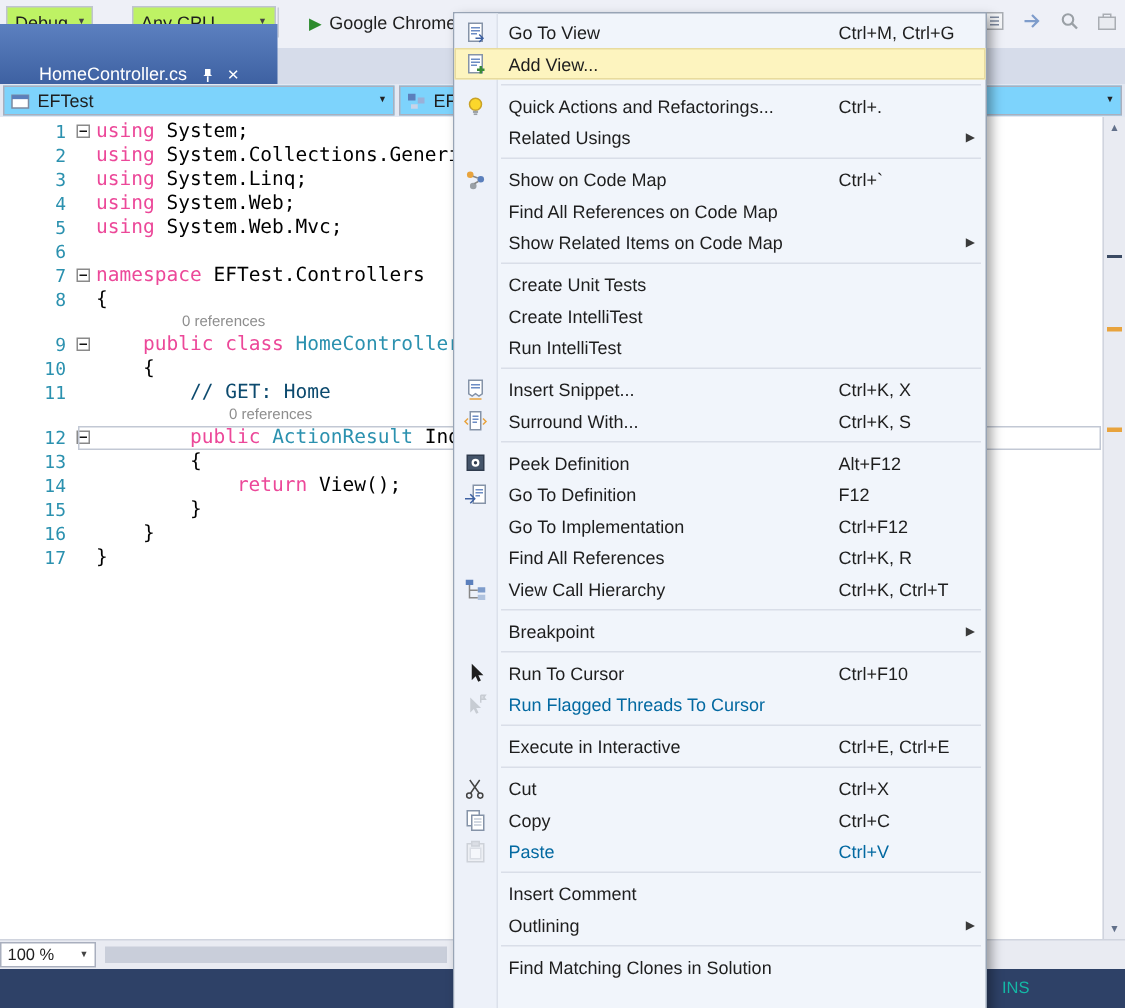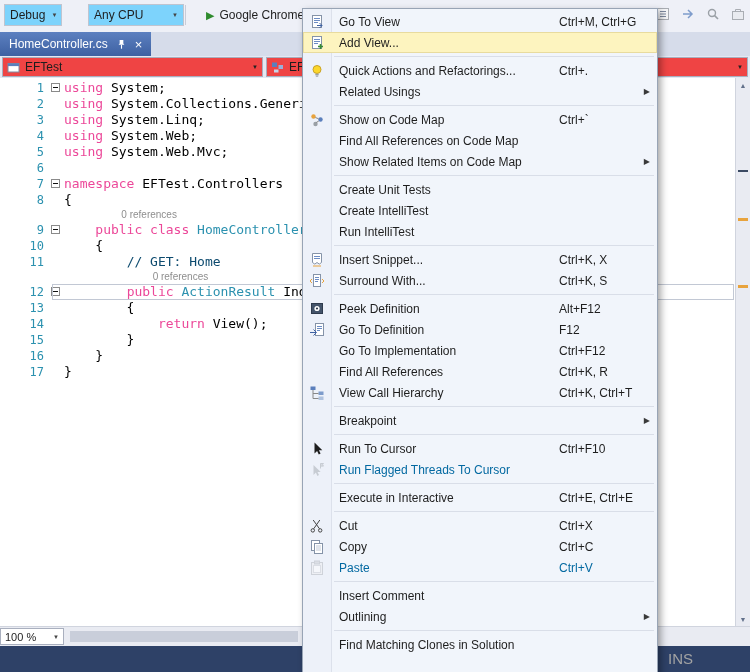--- a/index.html
+++ b/index.html
@@ -5,44 +5,44 @@
   html,body { margin:0; padding:0; background:#888; }
   #screen {
     position:relative; width:750px; height:672px; overflow:hidden;
     background:#fff; font-family:"Liberation Sans","DejaVu Sans",sans-serif;
     color:#1e1e1e; user-select:none;
   }
   
   .toolbar { position:absolute; left:0; top:0; right:0; height:32px; background:#EEF0F7; }
   .tb-combo {
     position:absolute; top:4px; height:22px; box-sizing:border-box;
-    background:#7dd3fc; border:1px solid #BFC4D0; display:flex; align-items:center;
+    background:#bef264; border:1px solid #BFC4D0; display:flex; align-items:center;
     font-size:12px; padding:0 5px;
   }
   .tb-combo .dd-arrow { margin-left:auto; font-size:6px; color:#444; padding-left:6px; }
   .combo-debug { left:4px; width:58px; }
   .combo-platform { left:88px; width:96px; }
   .tb-sep { position:absolute; left:185px; top:5px; height:20px; border-left:1px solid #C8CCD8; }
   .run-button { position:absolute; left:206px; top:5px; height:20px; display:flex; align-items:center; font-size:12px; white-space:nowrap; }
   .play-icon { color:#2E8B2E; font-size:11px; margin-right:5px; }
   .tr-icons { position:absolute; right:4px; top:6px; display:flex; gap:9px; }
   .tr-icons span { width:16px; height:16px; display:inline-block; }
   
   .tab-bar { position:absolute; left:0; top:32px; right:0; height:24px; background:#D6DCEA; }
   .tab {
-    position:absolute; left:0; bottom:0; height:24px; padding:0 9px;
-    display:flex; align-items:center; gap:8px; font-size:12px; color:#fff;
+    position:absolute; left:0; bottom:0; height:40px; padding:0 26px;
+    display:flex; align-items:flex-end; gap:8px; font-size:12px; color:#fff;
     background:linear-gradient(#5C80C0,#3E61A2);
   }
   .pin-icon svg { display:block; }
   .close-icon { font-size:13px; line-height:1; cursor:default; }
   
   .nav-bar { position:absolute; left:0; top:56px; right:0; height:22px; background:#E4E8F2; }
   .nav-combo {
-    position:absolute; top:1px; height:20px; box-sizing:border-box; background:#ef4444;
+    position:absolute; top:1px; height:20px; box-sizing:border-box; background:#7dd3fc;
     border:1px solid #A9AFBE; display:flex; align-items:center; font-size:12px; padding:0 18px 0 4px;
     overflow:hidden; white-space:nowrap;
   }
   .nav-combo .nc-icon { margin-right:5px; flex:none; width:13px; height:13px; }
   .nav-combo .dd-arrow { position:absolute; right:4px; font-size:6px; color:#222; }
   .combo-project { left:2px; width:261px; }
   .combo-member { left:266px; width:482px; }
   
   .editor { position:absolute; left:0; top:78px; right:0; height:548px; background:#fff; overflow:hidden; }
   #code-lines { padding-top:2px; }
@@ -76,21 +76,21 @@
   
   .hscroll-row { position:absolute; left:0; top:626px; right:0; height:20px; background:#E9EBF2;
                  border-top:1px solid #D0D4DE; box-sizing:border-box; }
   .zoom-combo { position:absolute; left:0; top:1px; width:64px; height:17px; box-sizing:border-box;
                 background:#fff; border:1px solid #A9AFBE; display:flex; align-items:center;
                 font-size:11px; padding:0 4px; }
   .zoom-combo .dd-arrow { margin-left:auto; font-size:6px; color:#444; }
   .hthumb { position:absolute; left:70px; top:4px; width:228px; height:11px; background:#C9CEDA; }
   
   .status-bar { position:absolute; left:0; top:646px; right:0; height:26px; background:#2E4167; }
-  .status-bar .ins { position:absolute; left:668px; top:0; line-height:26px; color:#a3a3a3; font-size:15px; }
+  .status-bar .ins { position:absolute; left:668px; top:0; line-height:26px; color:#14b8a6; font-size:11px; }
   
   .context-menu {
     position:absolute; left:302px; top:8px; width:356px; height:680px; box-sizing:border-box;
     background:#F1F5FB; border:1px solid #98A4B5; box-shadow:3px 3px 7px rgba(0,0,0,.35);
     padding:2px 0; z-index:50; font-size:12px;
   }
   .context-menu::before { content:""; position:absolute; left:0; top:0; bottom:0; width:28px;
     background:#EDF1F9; border-right:1px solid #DCE1EB; }
   .mi { position:relative; z-index:1; height:21px; display:flex; align-items:center;
         padding-left:36px; padding-right:8px; white-space:nowrap; }

